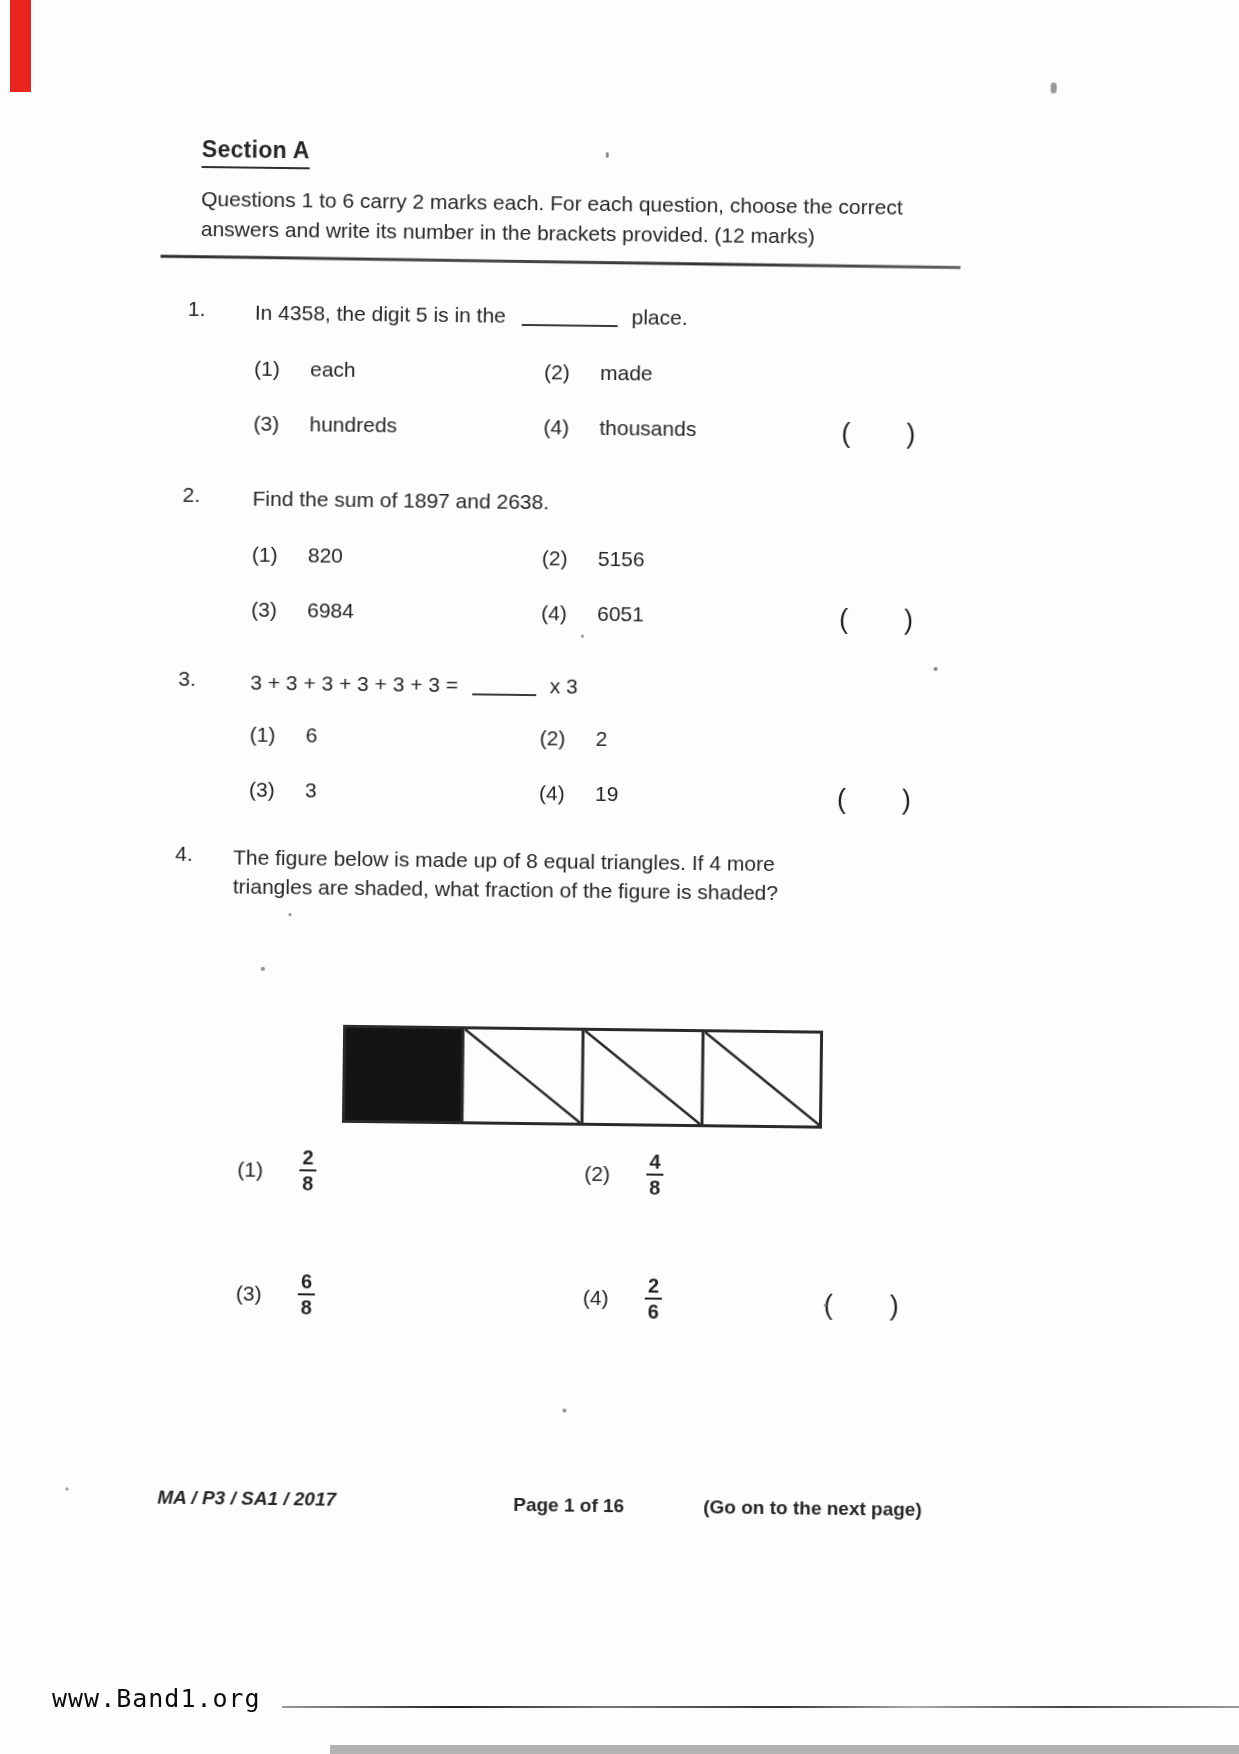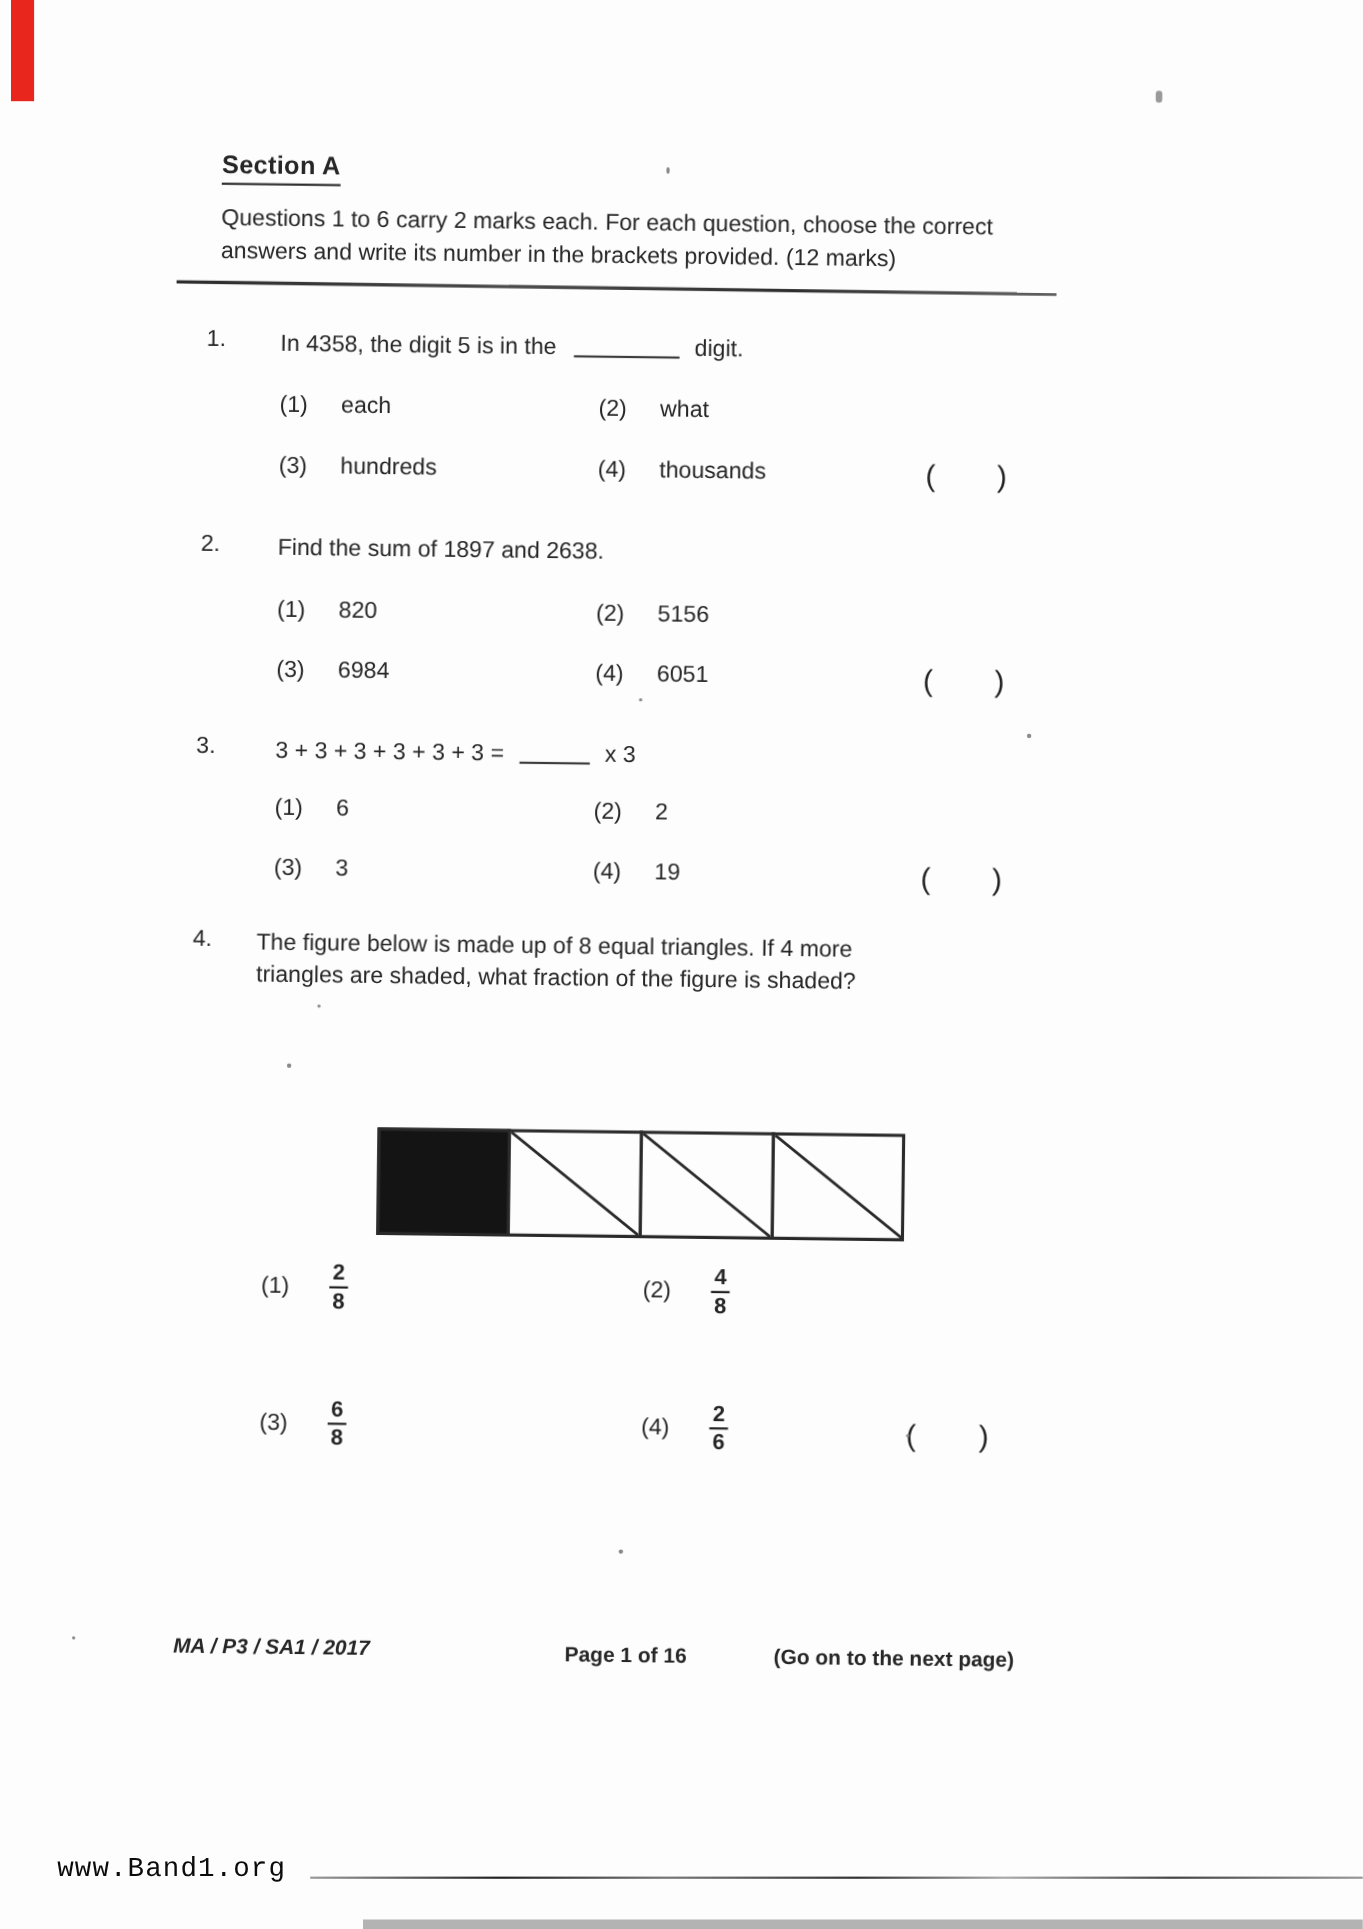--- a/index.html
+++ b/index.html
@@ -63,29 +63,29 @@
   <div class="scan">
 
     <div class="abs title" style="left:200px; top:136px;">Section A</div>
     <div class="abs instr" style="left:200px; top:184px; width:758px;">Questions 1 to 6 carry 2 marks each.  For each question, choose the correct answers and write its number in the brackets provided. (12 marks)</div>
     <div class="abs rule" style="left:160px; top:256px; width:800px;"></div>
 
     <div class="abs qnum" style="left:188px; top:297px;">1.</div>
     <div class="abs qtext" style="left:255px; top:297px;">
       <span>In 4358, the digit 5 is in the</span>
       <span class="blank" style="width:96px; margin:0 8px 0 10px;"></span>
-      <span>digit.</span>
+      <span>place.</span>
     </div>
     <div class="abs opt" style="left:255px; top:356px;">
       <span class="marker">(1)</span>
       <span>each</span>
     </div>
     <div class="abs opt" style="left:545px; top:356px;">
       <span class="marker">(2)</span>
-      <span>what</span>
+      <span>made</span>
     </div>
     <div class="abs opt" style="left:255px; top:411px;">
       <span class="marker">(3)</span>
       <span>hundreds</span>
     </div>
     <div class="abs opt" style="left:545px; top:411px;">
       <span class="marker">(4)</span>
       <span>thousands</span>
     </div>
     <div class="abs bracket" style="left:843px; top:410px;">(</div>
@@ -196,17 +196,17 @@
     <div class="speck" style="left:604px; top:147px; width:3px; height:6px;"></div>
     <div class="speck" style="left:938px; top:658px; width:4px; height:4px;"></div>
     <div class="speck" style="left:585px; top:630px; width:3px; height:3px;"></div>
     <div class="speck" style="left:296px; top:912px; width:3px; height:3px;"></div>
     <div class="speck" style="left:269px; top:966px; width:4px; height:4px;"></div>
     <div class="speck" style="left:836px; top:1296px; width:3px; height:3px;"></div>
     <div class="speck" style="left:576px; top:1404px; width:4px; height:4px;"></div>
     <div class="speck" style="left:80px; top:1489px; width:3px; height:3px;"></div>
   </div>
 
-  <div class="abs watermark" style="left:52px; top:1684px;font-family:Liberation Mono, monospace;">www.Band1.org</div>
+  <div class="abs watermark" style="left:52px; top:1684px;">www.Band1.org</div>
   <div class="abs wline" style="left:282px; top:1706px; width:957px;"></div>
   <div class="abs bottom-strip" style="left:330px; top:1745px; width:909px; height:9px;"></div>
 
 </div>
 
 </body></html>

